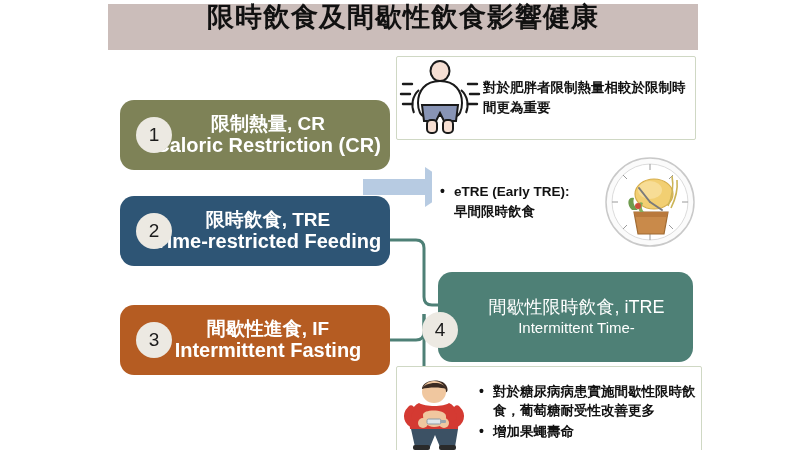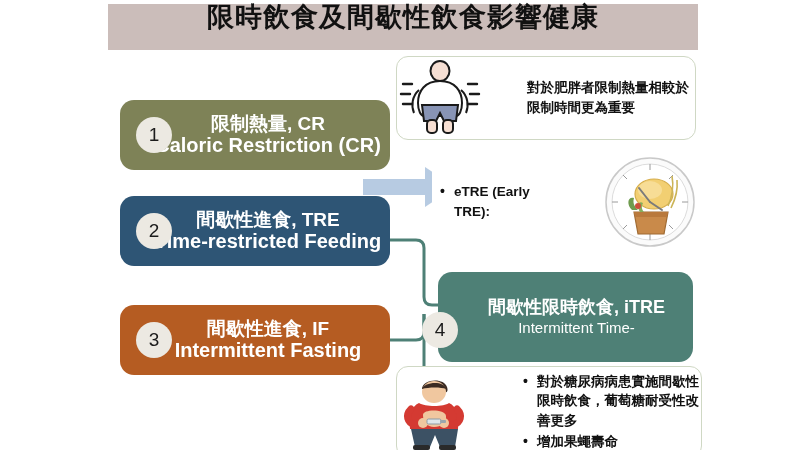--- a/index.html
+++ b/index.html
@@ -53,37 +53,37 @@
 
   
   #box4 {
     position: absolute; left: 438px; top: 272px;
     width: 255px; height: 90px;
     background: #4e8076; border-radius: 14px;
     color: #fff;
     display: flex; align-items: center; justify-content: center;
   }
   #box4 .b4text { padding-left: 22px; text-align: center; }
-  #box4 .line-cn { font-size: 18px; font-weight: 700; line-height: 1.2; }
+  #box4 .line-cn { font-size: 18px; font-weight: 400; line-height: 1.2; }
   #box4 .line-en { font-size: 15px; font-weight: 400; line-height: 1.2; }
   #box4 .badge { left: -16px; top: 40px; }
 
   
   .connector { position: absolute; left: 380px; top: 222px; }
 
   
   .blue-arrow { position: absolute; left: 363px; top: 163px; }
 
   
   .callout {
     position: absolute;
     background: #ffffff;
     border: 1.6px solid #cfd8c4;
-    border-radius: 12px;
-    display: flex; align-items: center; gap: 44px;
+    border-radius: 2px;
+    display: flex; align-items: center;
   }
   #callout-top    { left: 396px; top: 56px;  width: 300px; height: 84px; }
   #callout-middle { left: 432px; top: 148px; width: 268px; height: 108px; border: none; }
   #callout-bottom { left: 396px; top: 366px; width: 306px; height: 92px; }
 
   .callout .art { flex: 0 0 auto; display:flex; align-items:center; justify-content:center; }
   .callout .body { flex: 1 1 auto; }
 
   .cn-text { font-size: 13.5px; font-weight: 700; color: #111; line-height: 1.45; }
 
@@ -135,21 +135,21 @@
     <div class="badge">1</div>
     <div class="ctext">
       <div class="line-cn">限制熱量, CR</div>
       <div class="line-en">Caloric Restriction (CR)</div>
     </div>
   </div>
 
   <div class="concept" id="box2">
     <div class="badge">2</div>
     <div class="ctext">
-      <div class="line-cn">間歇性進食, TRE</div>
+      <div class="line-cn">限時飲食, TRE</div>
       <div class="line-en">Time-restricted Feeding</div>
     </div>
   </div>
 
   <div class="concept" id="box3">
     <div class="badge">3</div>
     <div class="ctext">
       <div class="line-cn">間歇性進食, IF</div>
       <div class="line-en">Intermittent Fasting</div>
     </div>
@@ -195,20 +195,21 @@
     <div class="body">
       <div class="cn-text">對於肥胖者限制熱量相較於限制時間更為重要</div>
     </div>
   </div>
 
   <div class="callout" id="callout-middle">
     <div class="body" style="padding-left:6px;">
       <ul class="bul mid-list">
         <li>
           <span class="en">eTRE (Early TRE):</span>
+          <span class="sub">早間限時飲食</span>
         </li>
       </ul>
     </div>
     <div class="art" style="width:100px;height:100px;">
       <svg width="96" height="96" viewBox="0 0 96 96">
         <circle cx="48" cy="48" r="44" fill="#fbfbfb" stroke="#c9c9c9" stroke-width="1.5"></circle>
         <circle cx="48" cy="48" r="38" fill="#ffffff" stroke="#dcdcdc" stroke-width="1"></circle>
         <g stroke="#9a9a9a" stroke-width="1">
           <line x1="48" y1="10" x2="48" y2="16"></line>
           <line x1="48" y1="80" x2="48" y2="86"></line>

